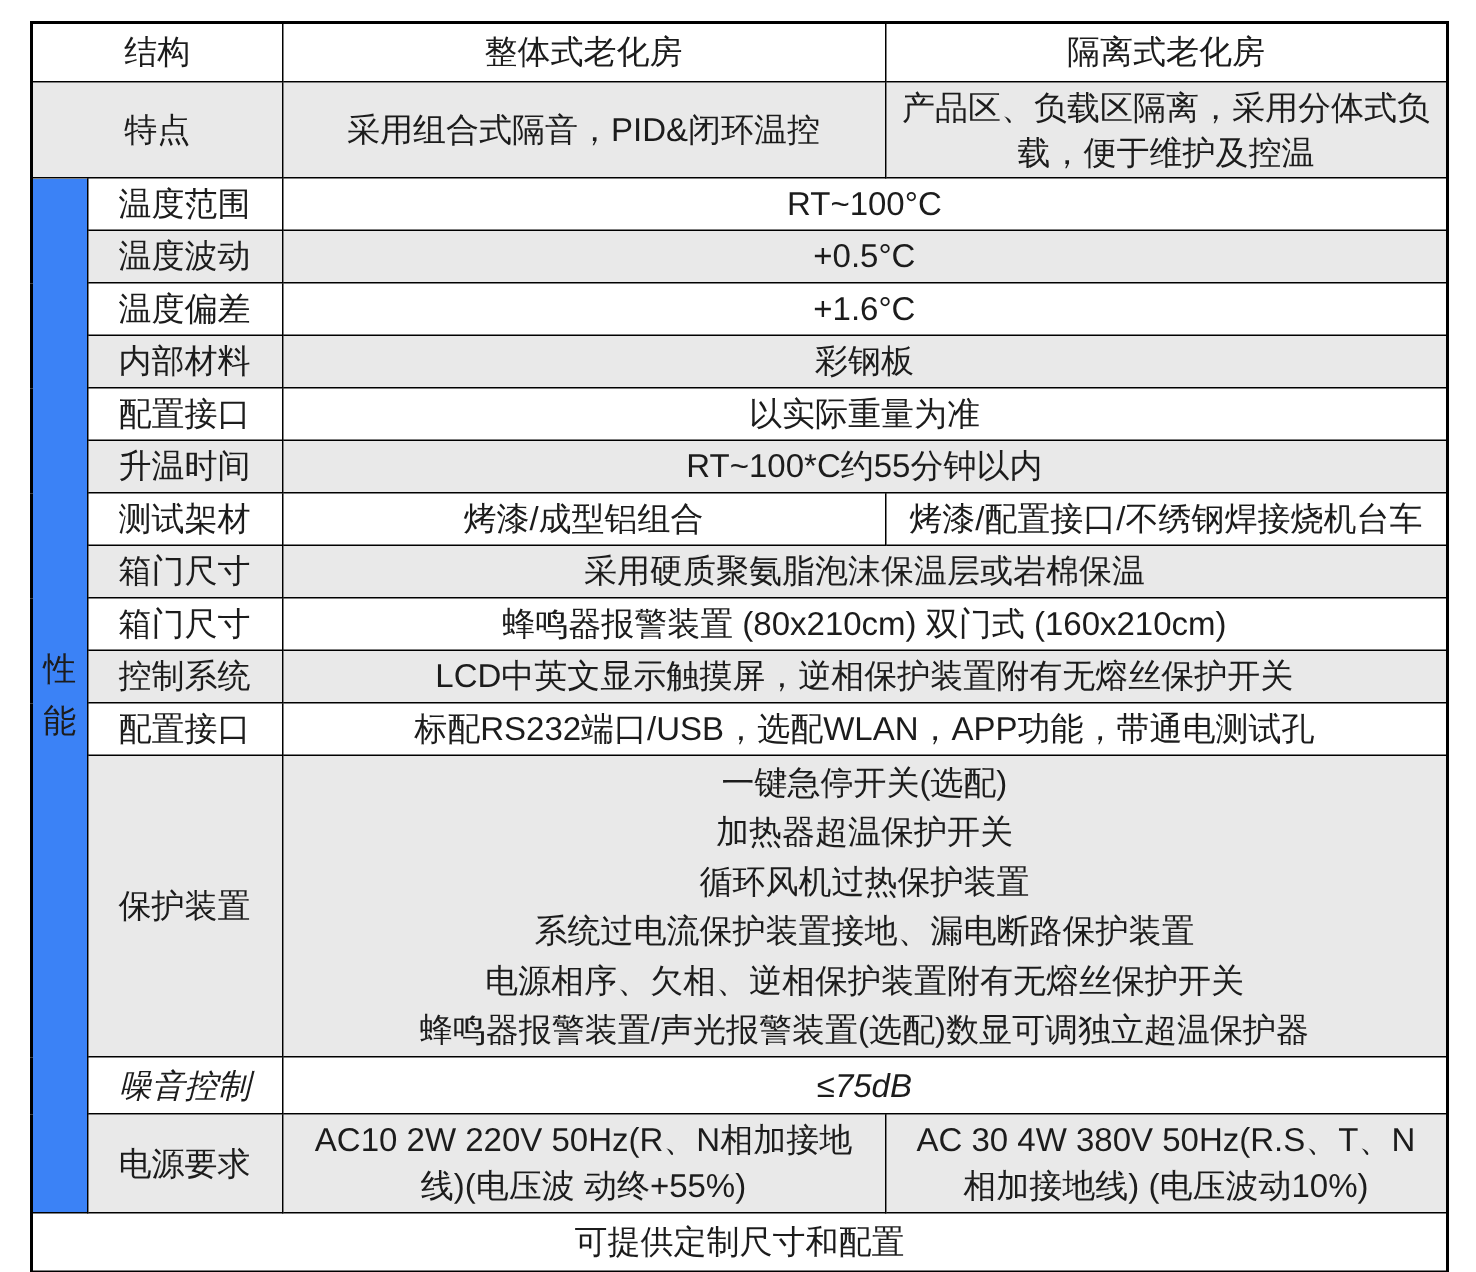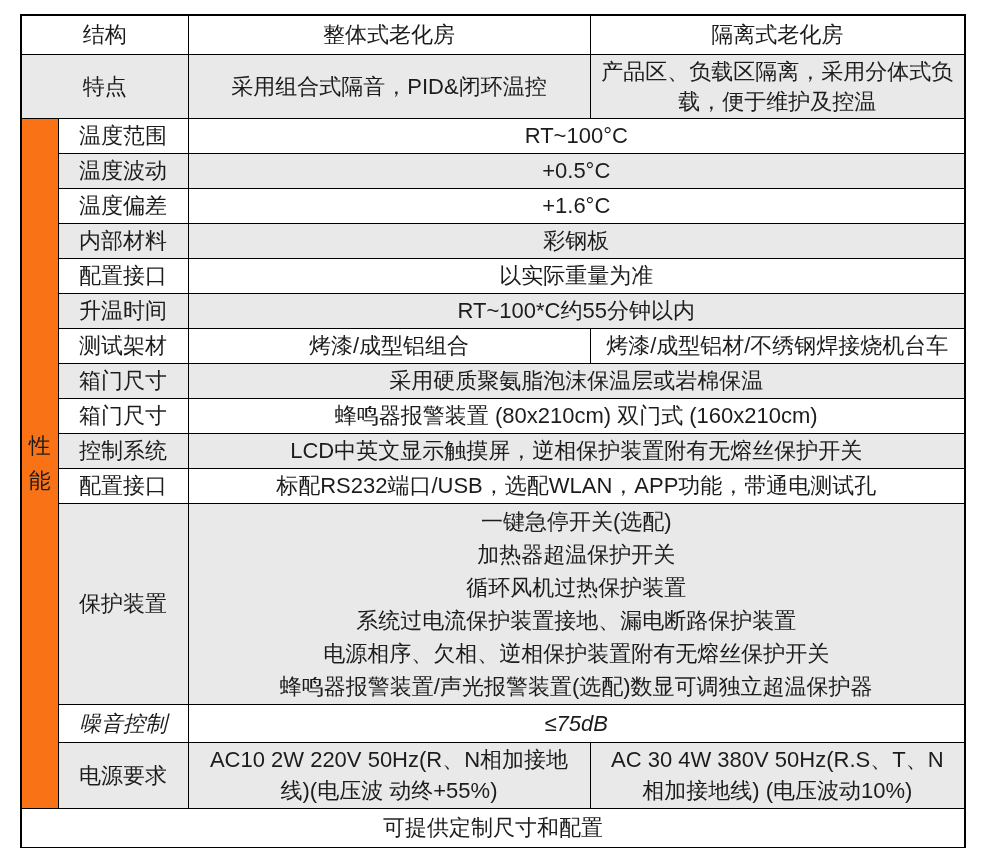--- a/index.html
+++ b/index.html
@@ -29,21 +29,21 @@
     text-align: center;
     vertical-align: middle;
     color: #1c1c1c;
     font-size: 22px;
     line-height: 1.32;
     padding: 1px 4px;
     white-space: pre-line;
     overflow: hidden;
   }
   tr.alt td { background: #e9e9e9; }
-  td.white-cell { background: #f97316; }
+  td.white-cell { background: #3b82f6; }
 
   .h-head   { height: 36px; }
   .h-feat   { height: 61px; }
   .h-row    { height: 32px; }
   .h-prot   { height: 198px; }
   .h-noise  { height: 35px; font-style: italic; }
   .h-power  { height: 63px; }
   .h-foot   { height: 36px; }
 
   td.group-cell {
@@ -107,21 +107,21 @@
     </tr>
 
     <tr class="alt">
       <td class="h-row">升温时间</td>
       <td colspan="2" class="h-row">RT~100*C约55分钟以内</td>
     </tr>
 
     <tr>
       <td class="h-row">测试架材</td>
       <td class="h-row">烤漆/成型铝组合</td>
-      <td class="h-row">烤漆/成型铝材/不绣钢焊接烧机台车</td>
+      <td class="h-row">烤漆/配置接口/不绣钢焊接烧机台车</td>
     </tr>
 
     <tr class="alt">
       <td class="h-row">箱门尺寸</td>
       <td colspan="2" class="h-row">采用硬质聚氨脂泡沫保温层或岩棉保温</td>
     </tr>
 
     <tr>
       <td class="h-row">箱门尺寸</td>
       <td colspan="2" class="h-row">蜂鸣器报警装置 (80x210cm) 双门式 (160x210cm)</td>

